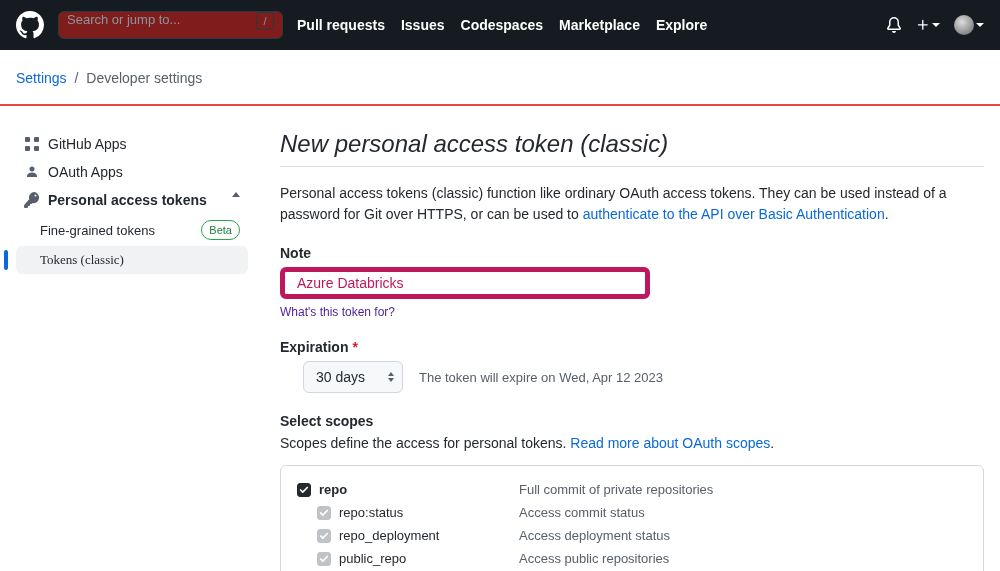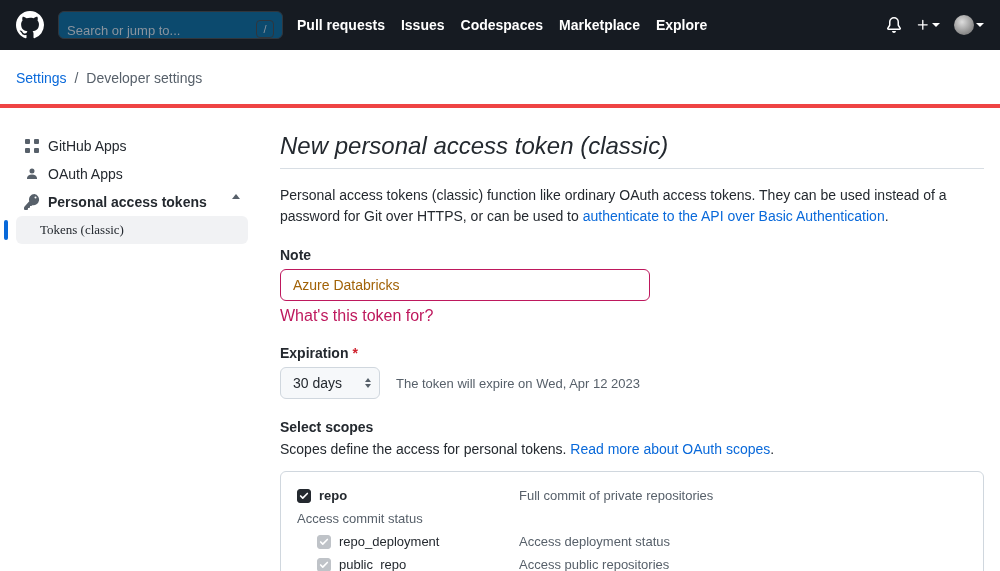--- a/index.html
+++ b/index.html
@@ -17,27 +17,27 @@
     background: #161b22;
     color: #fff;
     height: 50px;
     display: flex;
     align-items: center;
     padding: 0 16px;
     gap: 14px;
   }
   .logo svg { display: block; }
   .search-box {
-    background: #0c4a6e;
+    background: #7f1d1d;
     border: 1px solid #30363d;
     border-radius: 6px;
     height: 28px;
     width: 225px;
     display: flex;
-    align-items: flex-end;
+    align-items: flex-start;
     padding: 0 8px;
     color: #8b949e;
     font-size: 13px;
   }
   .search-box .placeholder { flex: 1; }
   .slash-key {
     border: 1px solid #30363d;
     border-radius: 4px;
     width: 18px;
     height: 18px;
@@ -60,21 +60,21 @@
   .caret {
     width: 0; height: 0;
     border-left: 4px solid transparent;
     border-right: 4px solid transparent;
     border-top: 4px solid #fff;
   }
 
   
   .breadcrumb-bar {
     padding: 20px 16px 18px 16px;
-    border-bottom: 4px solid #ef4444;
+    border-bottom: 2px solid #ef4444;
     font-size: 14px;
     color: #57606a;
   }
   .breadcrumb-bar a { color: #0969da; }
   .breadcrumb-bar .sep { margin: 0 4px; color: #57606a; }
 
   
   .container {
     display: flex;
     padding: 24px 16px 0 16px;
@@ -158,47 +158,48 @@
 
   .form-label {
     font-weight: 600;
     display: block;
     margin-bottom: 6px;
   }
   .text-input {
     width: 370px;
     padding: 5px 12px;
     font-size: 14px;
-    border: 1px solid #be185d;
+    border: 5px solid #be185d;
     border-radius: 6px;
     background: #fff;
-    color: #a16207;
+    color: #be185d;
     height: 32px;
   }
   .hint {
-    color: #be185d;
-    font-size: 16px;
+    color: #4c1d95;
+    font-size: 12px;
     margin-top: 6px;
   }
   .form-group { margin-bottom: 20px; }
 
   .required-star { color: #cf222e; margin-left: 4px; }
   .select-row { display: flex; align-items: center; gap: 16px; }
   .select {
     border: 1px solid #d0d7de;
     border-radius: 6px;
     background: #f6f8fa;
     padding: 5px 28px 5px 12px;
     font-size: 14px;
     height: 32px;
     position: relative;
     cursor: pointer;
     display: flex;
     align-items: center;
     width: 100px;
+    margin-left: 23px;
   }
   .select-caret {
     position: absolute;
     right: 8px;
     top: 50%;
     transform: translateY(-50%);
     display: flex;
     flex-direction: column;
     gap: 2px;
   }
@@ -338,20 +339,24 @@
     <div class="sidebar-item expanded">
       <span class="icon">
         <svg width="16" height="16" viewBox="0 0 16 16" fill="#57606a">
             <path d="M10.5 0a5.5 5.5 0 0 0-5.21 7.27L.59 12.59a2 2 0 0 0-.59 1.42V15a1 1 0 0 0 1 1h2a1 1 0 0 0 1-1v-1h1a1 1 0 0 0 1-1v-1h1a1 1 0 0 0 .71-.29l.52-.52A5.5 5.5 0 1 0 10.5 0Zm1 4.5a1 1 0 1 1 0-2 1 1 0 0 1 0 2Z"></path>
           </svg>
       </span>
       <span class="label">Personal access tokens</span>
       <span class="chevron"></span>
     </div>
     <div class="sub-items">
+      <div class="sub-item">
+        <span>Fine-grained tokens</span>
+        <span class="badge">Beta</span>
+      </div>
       <div class="sub-item active">
         <span>Tokens (classic)</span>
       </div>
     </div>
   </div>
 
   <div class="main">
     <h1 class="page-title">New personal access token (classic)</h1>
 
     <p class="intro">
@@ -392,20 +397,28 @@
             <svg width="10" height="10" viewBox="0 0 12 12" fill="none">
                 <path d="M2 6l2.5 2.5L10 3" stroke="#fff" stroke-width="2" stroke-linecap="round" stroke-linejoin="round"></path>
               </svg>
           </span>
           <span class="scope-name">repo</span>
         </div>
         <span class="scope-desc">Full commit of private repositories</span>
       </div>
 
       <div class="scope-row child">
+        <div class="scope-left">
+          <span class="cb disabled-checked">
+            <svg width="10" height="10" viewBox="0 0 12 12" fill="none">
+                <path d="M2 6l2.5 2.5L10 3" stroke="#fff" stroke-width="2" stroke-linecap="round" stroke-linejoin="round"></path>
+              </svg>
+          </span>
+          <span class="scope-name">repo:status</span>
+        </div>
         <span class="scope-desc">Access commit status</span>
       </div>
 
       <div class="scope-row child">
         <div class="scope-left">
           <span class="cb disabled-checked">
             <svg width="10" height="10" viewBox="0 0 12 12" fill="none">
                 <path d="M2 6l2.5 2.5L10 3" stroke="#fff" stroke-width="2" stroke-linecap="round" stroke-linejoin="round"></path>
               </svg>
           </span>

